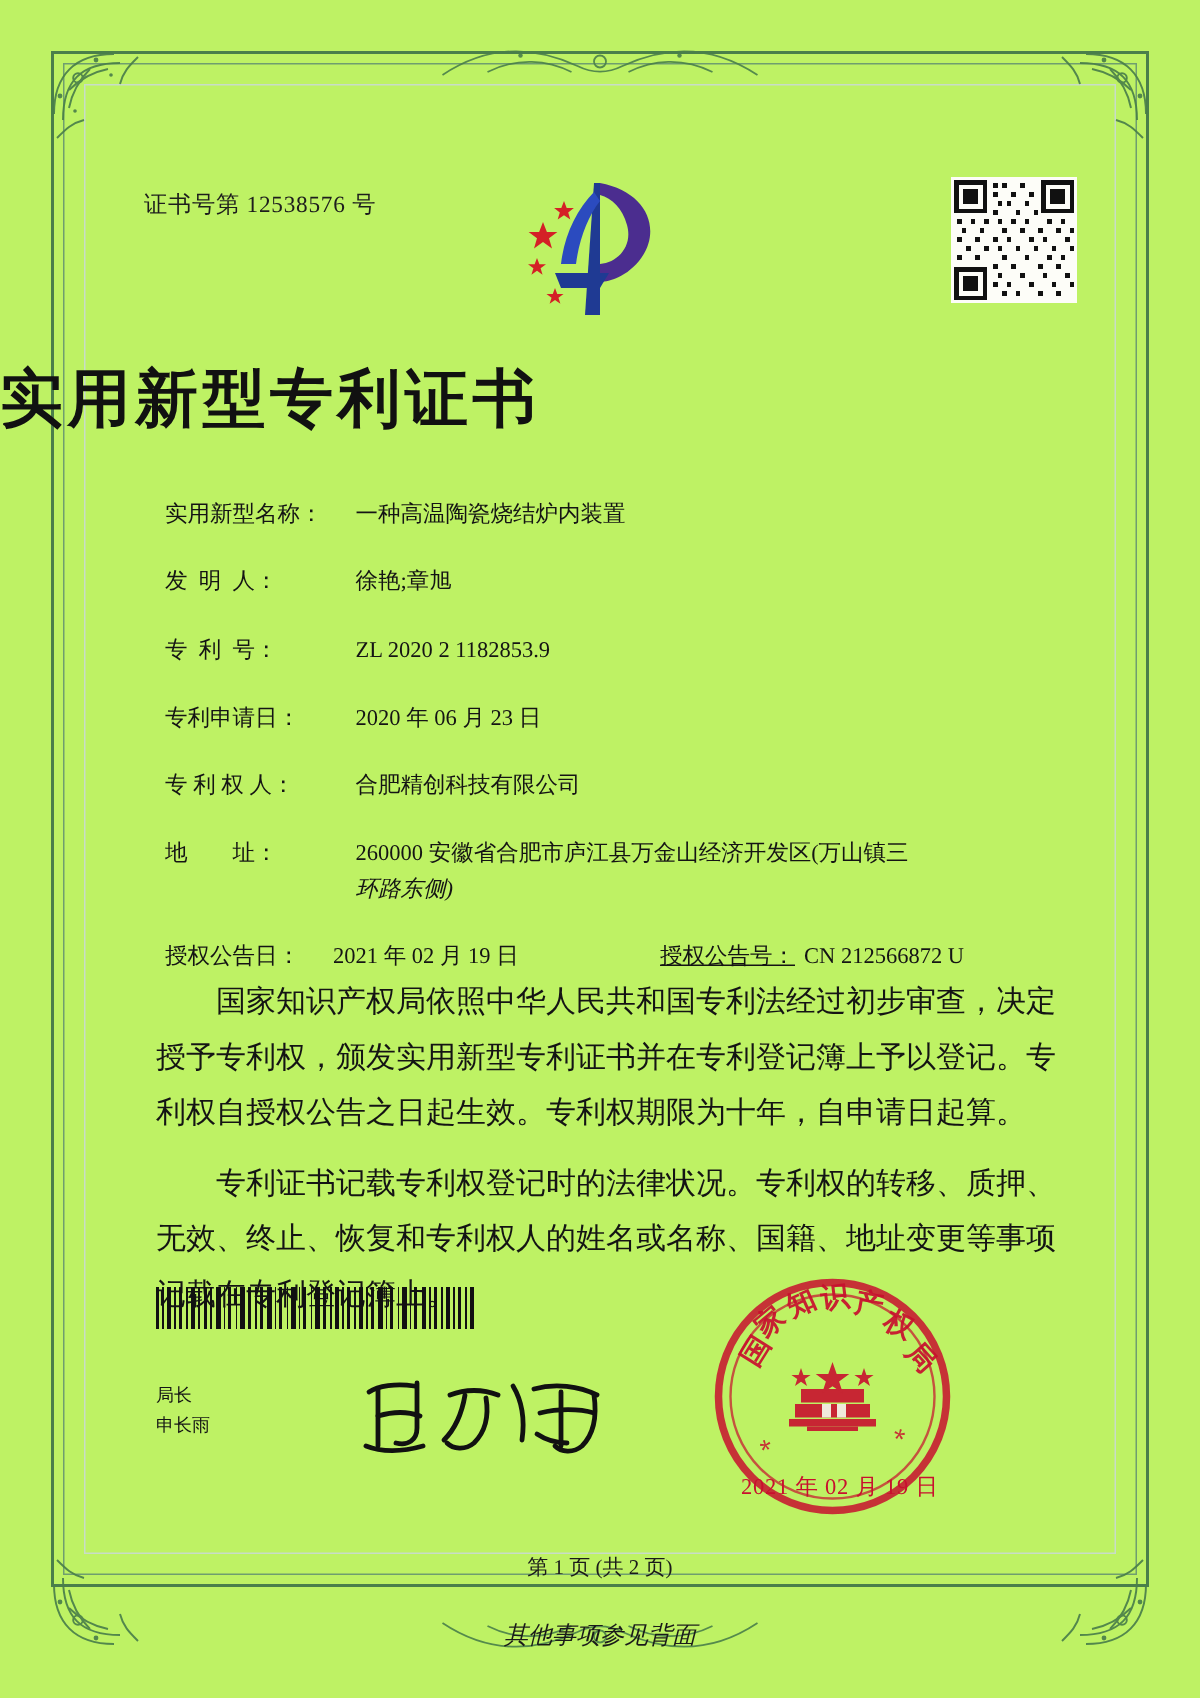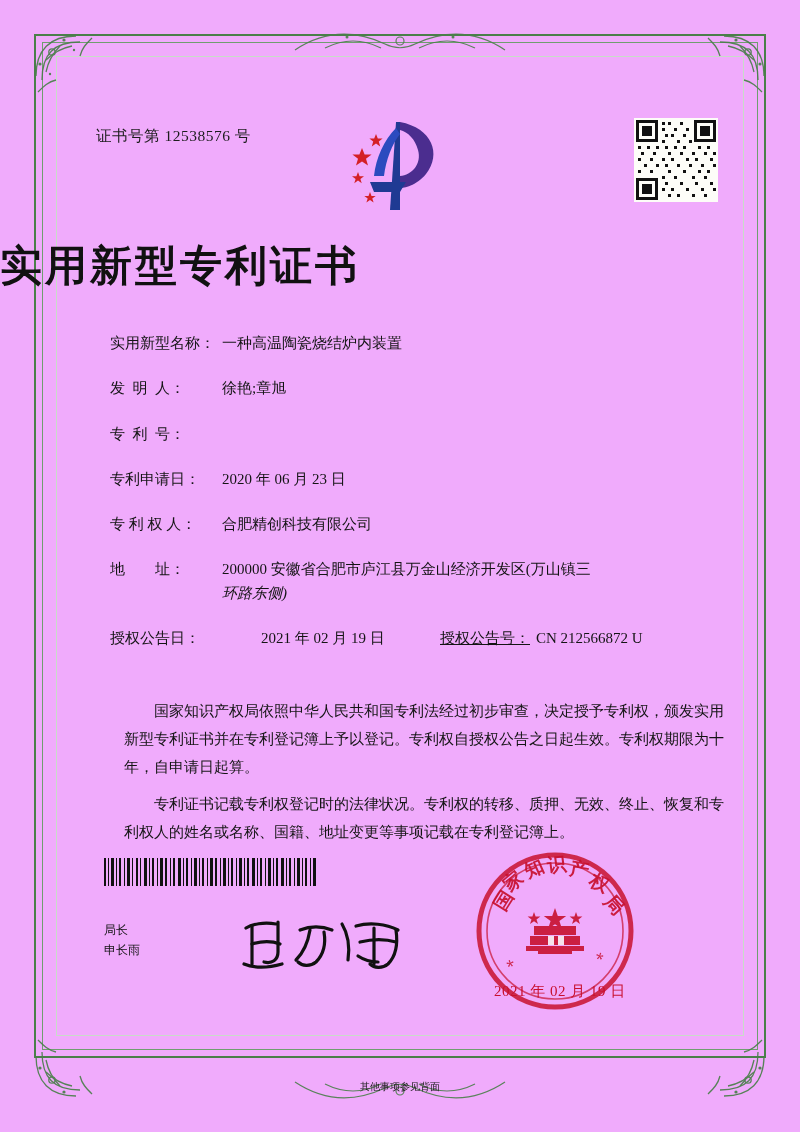--- a/index.html
+++ b/index.html
@@ -14,21 +14,21 @@
     color: #1a1a1a;
     position: relative;
     overflow: hidden;
   }
 
   .page {
     position: absolute;
     left: 0; top: 0;
     width: 800px;
     height: 1132px;
-    background: #f0abfc;
+    background: #bef264;
   }
 
   
   .frame-outer {
     position: absolute;
     left: 34px; top: 34px;
     width: 732px; height: 1024px;
     border: 2px solid #4a7f4a;
     box-sizing: border-box;
   }
@@ -111,55 +111,55 @@
     top: 332px;
     width: 590px;
     font-size: 15px;
     line-height: 1.55;
     color: #141414;
   }
   .field-row {
     display: flex;
     align-items: flex-start;
     margin-bottom: 22px;
+    gap: 15px;
   }
   .field-label {
     width: 112px;
     flex: 0 0 112px;
     white-space: pre;
     font-size: 15px;
   }
   .field-value {
     flex: 1 1 auto;
     font-size: 15px;
   }
   .field-value .sub {
     display: block;
     font-style: italic;
   }
   .row-inline {
     display: flex;
     align-items: flex-start;
     margin-bottom: 22px;
   }
-  .inline-left { display:flex; width: 330px; gap: 39px; }
+  .inline-left { display:flex; width: 330px; }
   .inline-right { display:flex; }
   .inline-right .field-label { width: 96px; flex: 0 0 96px; text-decoration: underline; }
 
   
   .paras {
     position: absolute;
     left: 104px;
-    top: 698px;
+    top: 650px;
     width: 600px;
-    font-size: 15px;
+    font-size: 20px;
     line-height: 1.85;
     text-align: justify;
     color: #141414;
-    margin-left: 20px;
   }
   .paras p {
     margin: 0 0 10px 0;
     text-indent: 2em;
   }
 
   
   .barcode {
     position: absolute;
     left: 104px;
@@ -209,22 +209,23 @@
     top: 1036px;
     text-align: center;
     font-size: 14px;
     color: #1a1a1a;
   }
   .footer-note {
     position: absolute;
     left: 0; right: 0;
     top: 1080px;
     text-align: center;
-    font-size: 10px;
+    font-size: 16px;
     color: #1a1a1a;
+    font-style: italic;
   }
 </style>
 </head>
 <body>
 
 <div class="page">
 
   <div class="frame-outer"></div>
   <div class="frame-inner"></div>
   <div class="frame-hair"></div>
@@ -438,36 +439,37 @@
       <div class="field-value">一种高温陶瓷烧结炉内装置</div>
     </div>
 
     <div class="field-row">
       <div class="field-label">发  明  人：</div>
       <div class="field-value">徐艳;章旭</div>
     </div>
 
     <div class="field-row">
       <div class="field-label">专  利  号：</div>
+      <div class="field-value">ZL 2020 2 1182853.9</div>
     </div>
 
     <div class="field-row">
       <div class="field-label">专利申请日：</div>
       <div class="field-value">2020 年 06 月 23 日</div>
     </div>
 
     <div class="field-row">
       <div class="field-label">专 利 权 人：</div>
       <div class="field-value">合肥精创科技有限公司</div>
     </div>
 
     <div class="field-row">
       <div class="field-label">地        址：</div>
       <div class="field-value">
-        <span>200000  安徽省合肥市庐江县万金山经济开发区(万山镇三</span>
+        <span>260000  安徽省合肥市庐江县万金山经济开发区(万山镇三</span>
         <span class="sub">环路东侧)</span>
       </div>
     </div>
 
     <div class="row-inline">
       <div class="inline-left">
         <div class="field-label">授权公告日：</div>
         <div class="field-value">2021 年 02 月 19 日</div>
       </div>
       <div class="inline-right">
@@ -595,15 +597,16 @@
       </g>
 
       <g fill="#c8102e" font-family="'Liberation Serif', serif" font-size="15" opacity="0.85">
         <text x="34" y="110" transform="rotate(62 34 110)">⁎</text>
         <text x="124" y="110" transform="rotate(-62 124 110)">⁎</text>
       </g>
     </svg>
   </div>
   <div class="seal-date">2021 年 02 月 19 日</div>
 
+  <div class="page-num">第 1 页 (共 2 页)</div>
   <div class="footer-note">其他事项参见背面</div>
 
 </div>
 
 </body></html>

